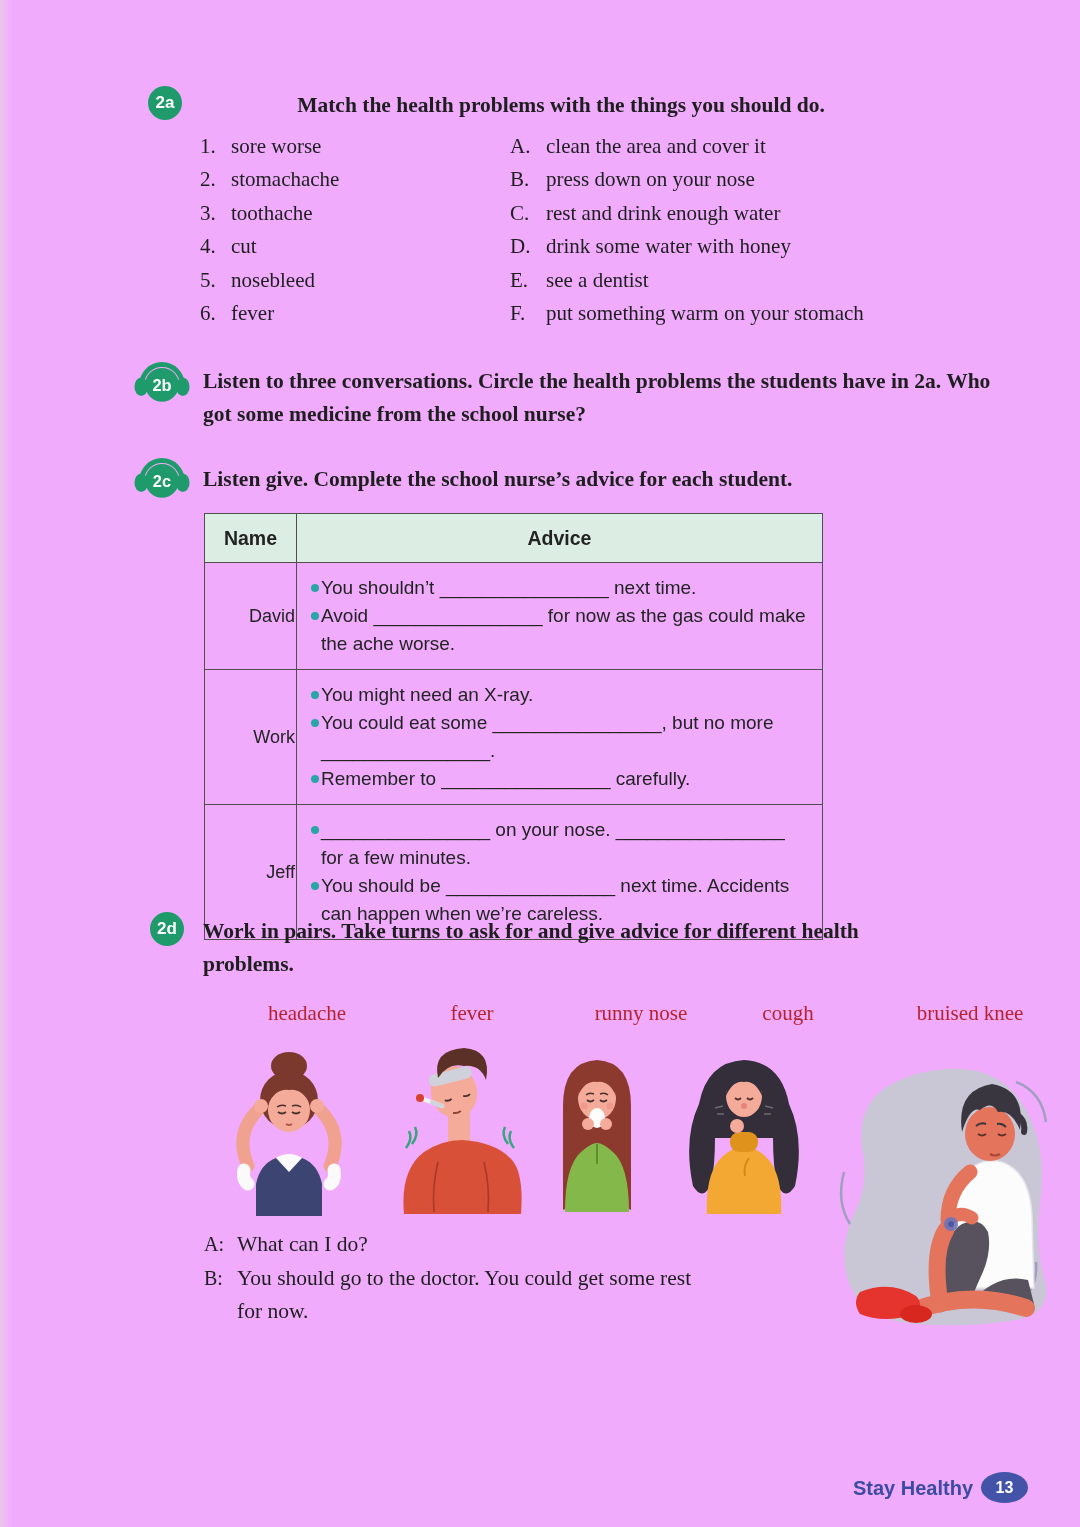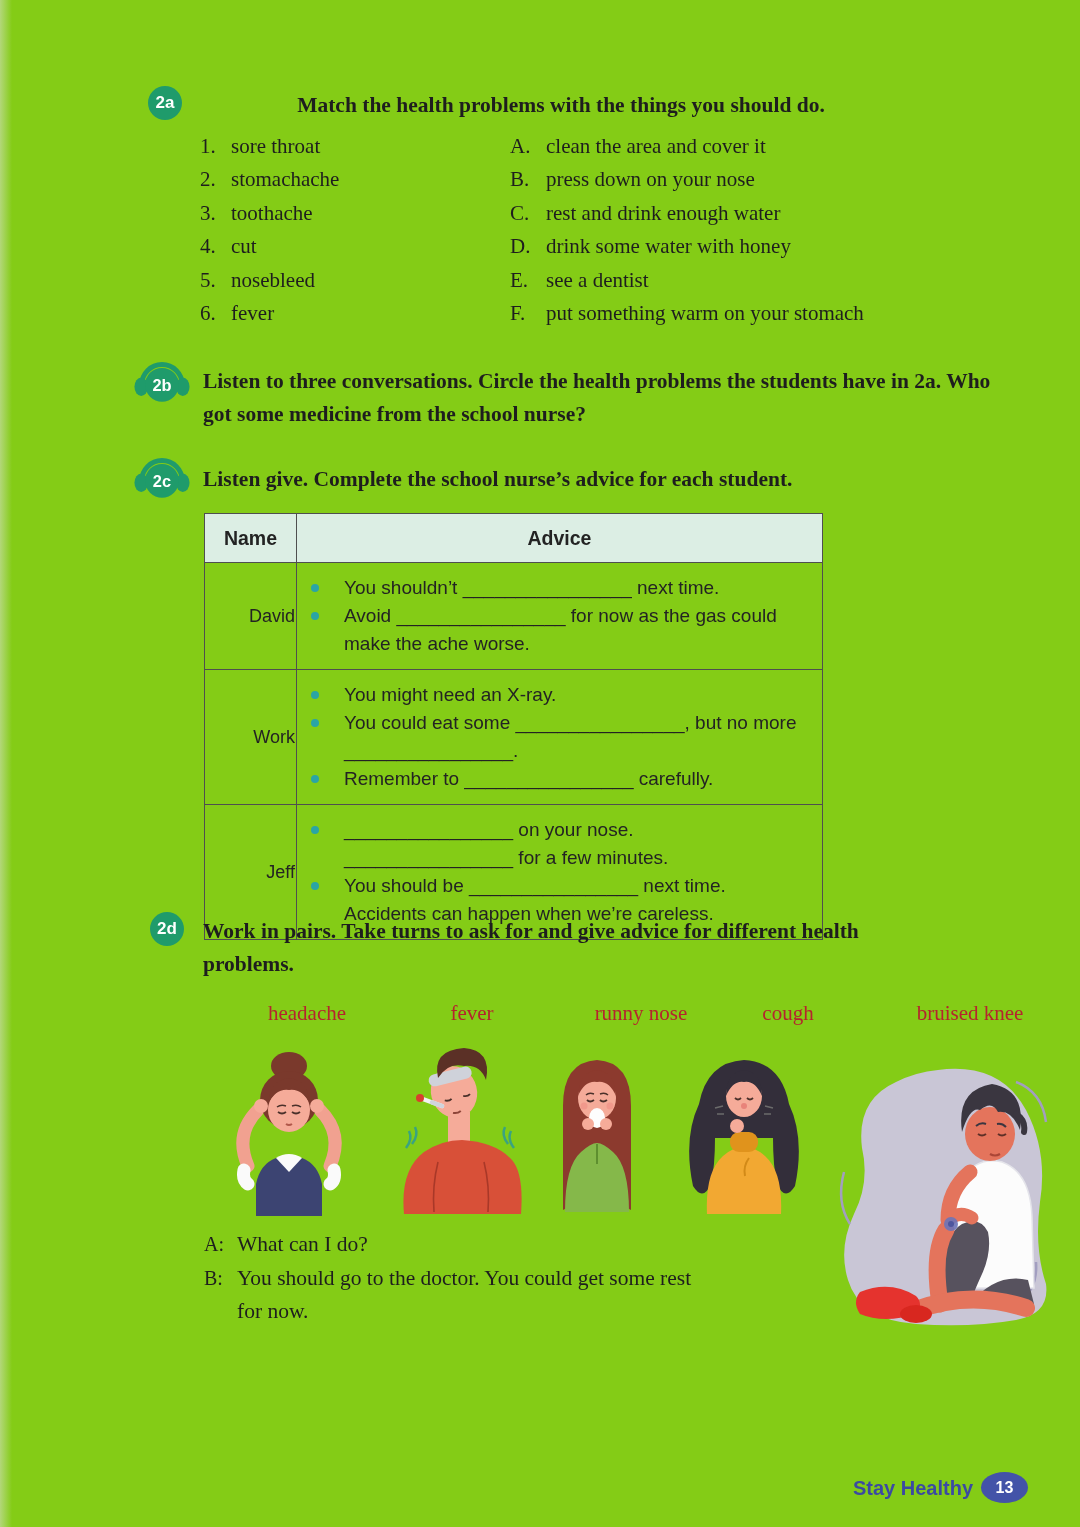--- a/index.html
+++ b/index.html
@@ -1,16 +1,16 @@
 <!DOCTYPE html>
 <html><head>
 <meta charset="utf-8">
 <style>
   html,body{margin:0;padding:0;background:#e9e9e6;}
-  .page{position:relative;width:1080px;height:1527px;margin:0 auto;background:#84cc16;
+  .page{position:relative;width:1080px;height:1527px;margin:0 auto;background:#f0abfc;
         font-family:"Liberation Serif",serif;color:#1e1e1e;overflow:hidden;}
   .scan-edge{position:absolute;left:0;top:0;width:12px;height:100%;
         background:linear-gradient(90deg,#e2e2de,rgba(255,255,255,0));opacity:.5;}
 
   
   .badge-circle{position:absolute;width:34px;height:34px;border-radius:50%;background:#1f9b6b;
         color:#fff;font-family:"Liberation Sans",sans-serif;font-weight:700;font-size:17px;
         display:flex;align-items:center;justify-content:center;}
   #badge-2a{left:148px;top:86px;}
   #badge-2d{left:150px;top:912px;}
@@ -33,21 +33,21 @@
   #match-right .it-label{width:36px;}
 
   
   .advice-table{position:absolute;left:204px;top:513px;width:619px;border-collapse:collapse;
         font-family:"Liberation Sans",sans-serif;font-size:19px;color:#232323;}
   .advice-table th,.advice-table td{border:1.6px solid #4f4f4f;}
   .advice-table thead th{background:#dceee4;height:46px;font-size:19.5px;font-weight:700;}
   th.name-col{width:89px;}
   td.cell-name{text-align:right;vertical-align:middle;font-size:18px;}
   td.cell-advice{padding:11px 16px 11px 14px;vertical-align:middle;}
-  .adv-line{display:flex;gap:25px;line-height:28px;}
+  .adv-line{display:flex;gap:2px;line-height:28px;}
   .dot{flex:0 0 8px;width:8px;height:8px;border-radius:50%;background:#2aa5a5;margin-top:10px;}
   .adv-text{flex:1;}
 
   
   .hlabels{position:absolute;left:0;top:1001px;width:1080px;height:30px;
         font-family:Liberation Serif, serif;font-size:21px;color:#b5242e;margin-left:44px;}
   .hlabel{position:absolute;transform:translateX(-50%);white-space:nowrap;}
   .hlabel-0{left:263px;} .hlabel-1{left:428px;} .hlabel-2{left:597px;}
   .hlabel-3{left:744px;} .hlabel-4{left:926px;}
   .fig{position:absolute;}
@@ -74,21 +74,21 @@
 <body>
 
 <div class="page">
   <div class="scan-edge"></div>
 
   <div class="badge-circle" id="badge-2a">2a</div>
   <div class="sec-title" id="title-2a">Match the health problems with the things you should do.</div>
   <div class="match-col" id="match-left">
       <div class="match-item">
         <span class="it-label">1.</span>
-        <span class="it-text">sore throat</span>
+        <span class="it-text">sore worse</span>
       </div>
       <div class="match-item">
         <span class="it-label">2.</span>
         <span class="it-text">stomachache</span>
       </div>
       <div class="match-item">
         <span class="it-label">3.</span>
         <span class="it-text">toothache</span>
       </div>
       <div class="match-item">

